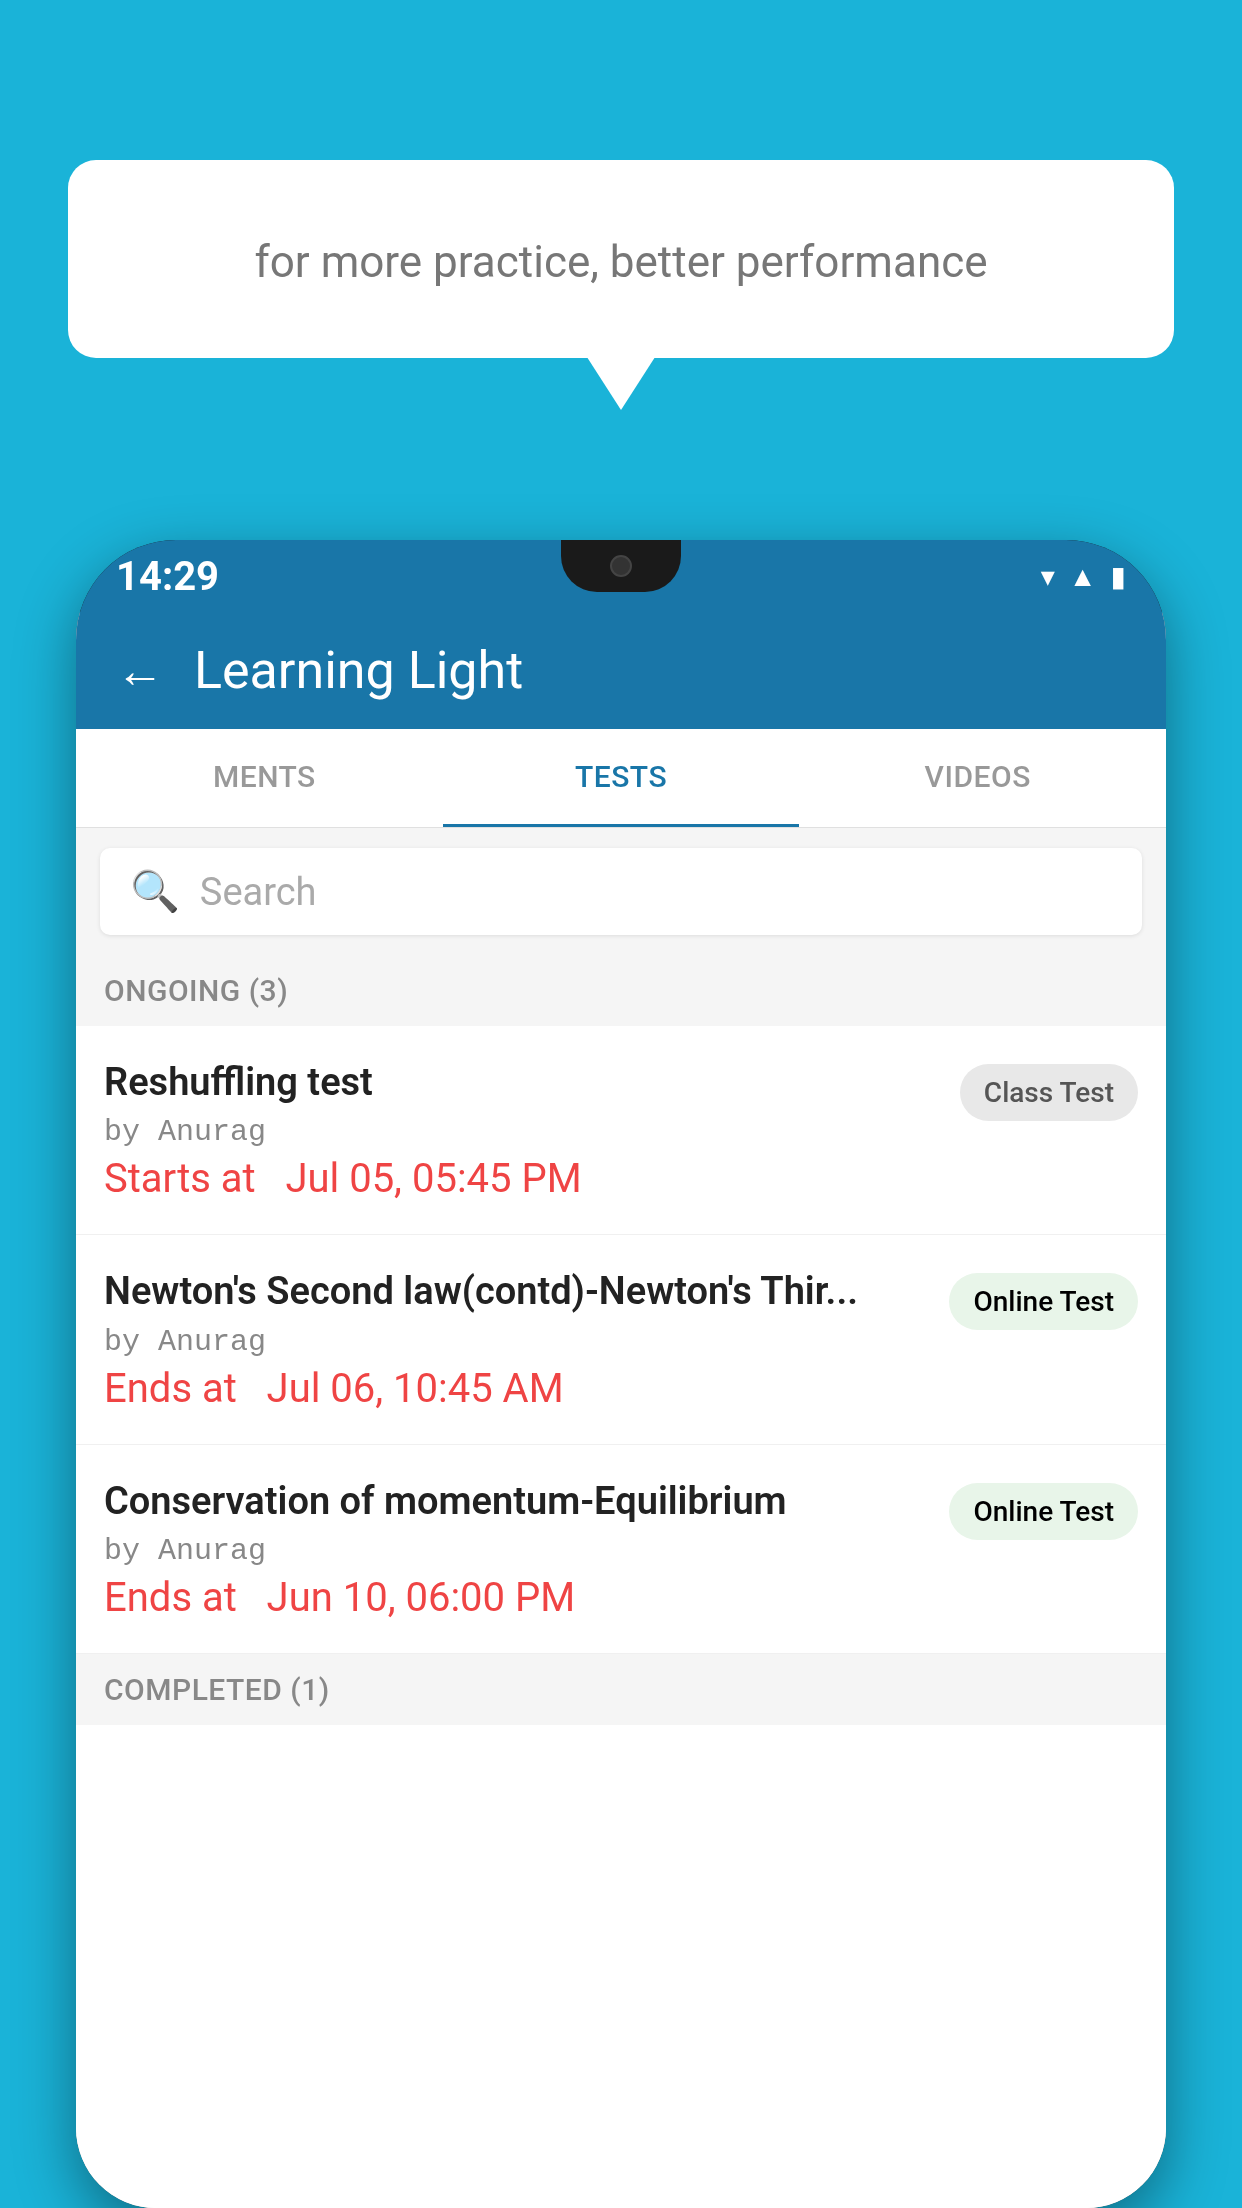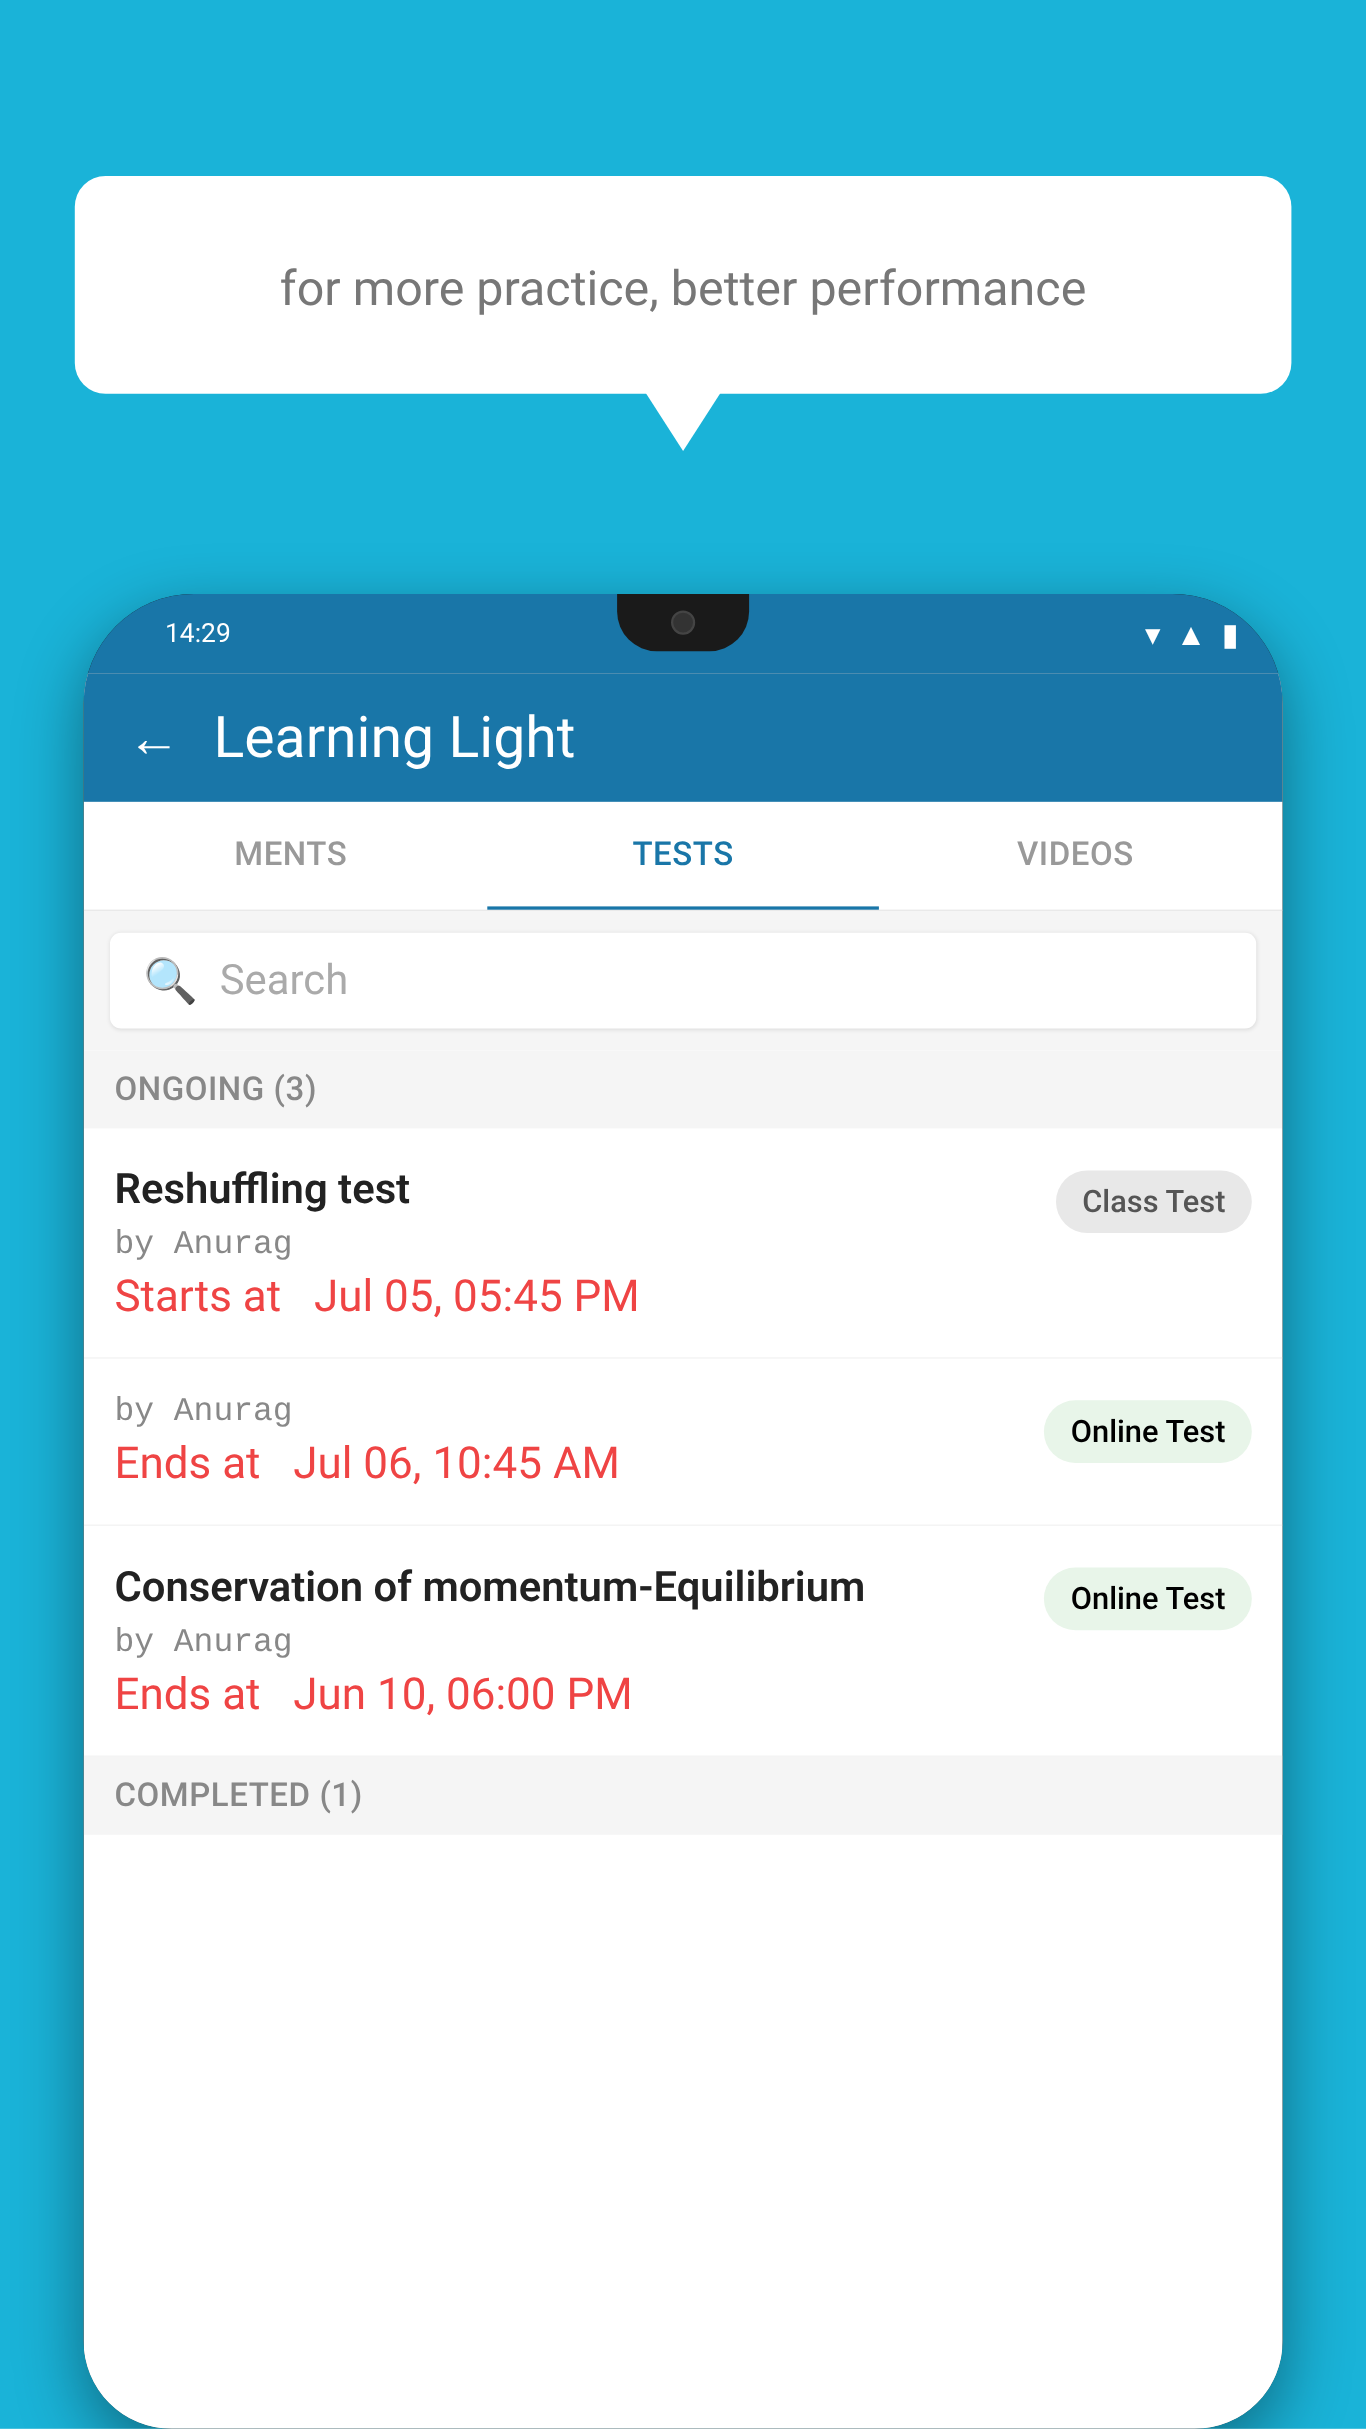--- a/index.html
+++ b/index.html
@@ -89,23 +89,22 @@
     }
     .phone-camera {
       width: 22px;
       height: 22px;
       background: #333;
       border-radius: 50%;
       border: 2px solid #444;
     }
     .status-time {
       color: white;
-      font-size: 24px;
-      font-weight: 400;
-      margin-left: 34px;
+      font-size: 40px;
+      font-weight: 700;
     }
     .status-icons {
       display: flex;
       align-items: center;
       gap: 14px;
     }
     .status-icon {
       color: white;
       font-size: 28px;
     }
@@ -310,20 +309,21 @@
             <span>Starts at</span>
             &nbsp;
             <span>Jul 05, 05:45 PM</span>
           </div>
         </div>
         <div class="test-badge badge-class">Class Test</div>
       </div>
 
       <div class="test-item">
         <div class="test-info">
+          <div class="test-name">Newton's Second law(contd)-Newton's Thir...</div>
           <div class="test-author">by Anurag</div>
           <div class="test-time">
             <span>Ends at</span>
             &nbsp;
             <span>Jul 06, 10:45 AM</span>
           </div>
         </div>
         <div class="test-badge badge-online">Online Test</div>
       </div>
 

